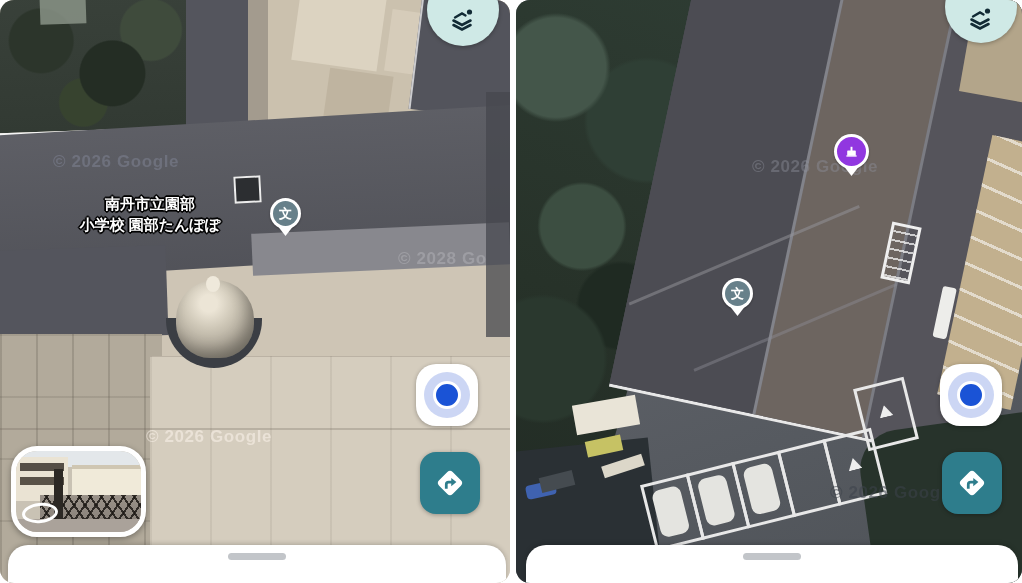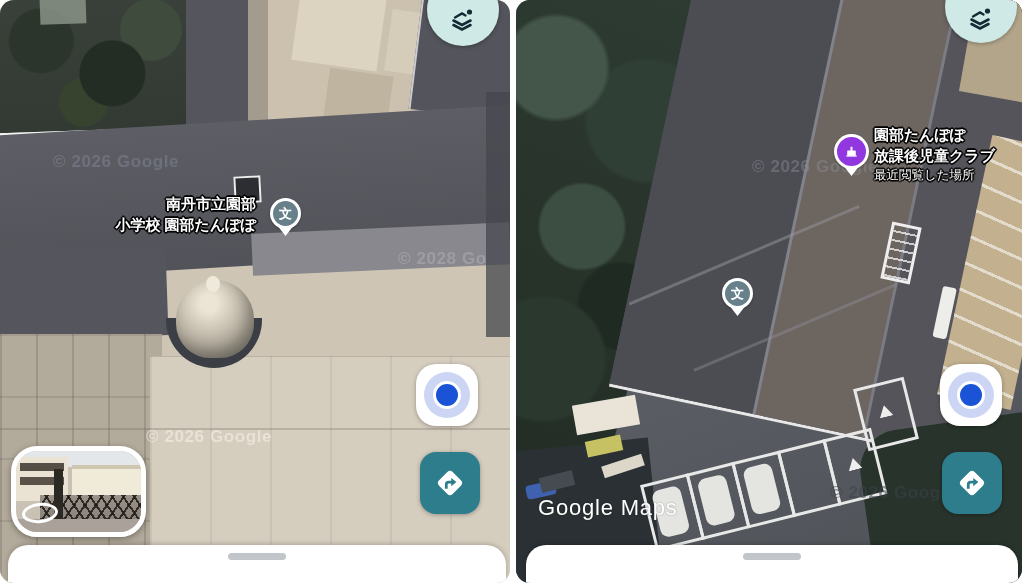--- a/index.html
+++ b/index.html
@@ -70,21 +70,21 @@
     <div class="abs" style="left:166px;top:318px;width:96px;height:50px;background:#3b3e44;border-radius:0 0 50px 50px;"></div>
     <div class="abs" style="left:176px;top:280px;width:78px;height:78px;border-radius:50% 50% 44% 44%;
       background:radial-gradient(circle at 42% 30%, #ece5d6 0 12%, #cfc8b8 35%, #a9a294 65%, #7e7a6e);
       box-shadow:inset -6px -8px 14px rgba(0,0,0,.25);"></div>
     <div class="abs" style="left:206px;top:276px;width:14px;height:16px;background:#efe9db;border-radius:50%;"></div>
 
     <div class="wm" style="left:53px;top:152px;color:rgba(140,146,164,.4);">© 2026 Google</div>
     <div class="wm" style="left:398px;top:249px;color:rgba(190,190,196,.4);">© 2028 Go</div>
     <div class="wm" style="left:146px;top:427px;color:rgba(255,248,240,.5);">© 2026 Google</div>
 
-    <div class="plabel" style="left:0;top:193px;width:256px;text-align:right;">
+    <div class="plabel" style="left:22px;top:193px;width:256px;text-align:center;">
       <div>南丹市立園部</div>
       <div>小学校 園部たんぽぽ</div>
     </div>
     <div class="pin" style="left:270px;top:198px;">
       <div class="pin-c" style="width:31px;height:31px;">
         <div class="pin-i" style="width:25px;height:25px;background:#67808a;font-size:13px;">文</div>
       </div>
       <div class="pin-t"></div>
     </div>
 
@@ -184,39 +184,33 @@
       <div class="stall" style="left:188px;top:40px;width:44px;height:62px;">
         <div class="abs" style="left:15px;top:22px;width:14px;height:12px;background:#eee;clip-path:polygon(50% 0,100% 100%,0 100%);"></div>
       </div>
     </div>
     <div class="stall" style="left:344px;top:382px;width:46px;height:58px;transform:rotate(-14deg);">
       <div class="abs" style="left:16px;top:20px;width:14px;height:12px;background:#eee;clip-path:polygon(50% 0,100% 100%,0 100%);"></div>
     </div>
 
     <div class="wm" style="left:236px;top:157px;color:rgba(140,142,152,.45);">© 2026 Google</div>
     <div class="wm" style="left:314px;top:483px;color:rgba(60,65,75,.55);">© 2026 Google</div>
-    <div class="gm-logo" style="left:22px;top:495px;">Google Maps</div>
 
     <div class="pin" style="left:318px;top:134px;">
       <div class="pin-c" style="width:35px;height:35px;">
         <div class="pin-i" style="width:29px;height:29px;background:#9137e0;">
           <svg width="15" height="15" viewBox="0 0 14 14" fill="#fff">
             <rect x="3" y="6" width="8" height="5" rx="0.6"></rect>
             <rect x="6.1" y="2.6" width="1.8" height="4"></rect>
             <rect x="2.2" y="10.6" width="9.6" height="1.2"></rect>
           </svg>
         </div>
       </div>
       <div class="pin-t"></div>
     </div>
-    <div class="plabel" style="left:358px;top:124px;text-align:left;">
-      <div>園部たんぽぽ</div>
-      <div>放課後児童クラブ</div>
-      <div class="sub">最近閲覧した場所</div>
-    </div>
 
     <div class="pin" style="left:206px;top:278px;">
       <div class="pin-c" style="width:31px;height:31px;">
         <div class="pin-i" style="width:25px;height:25px;background:#67808a;font-size:13px;">文</div>
       </div>
       <div class="pin-t"></div>
     </div>
 
     <div class="fab" style="left:429px;top:-29px;width:72px;height:72px;border-radius:50%;background:#cfe9e6;">
       <svg style="position:absolute;left:20px;top:34px;" width="30" height="30" viewBox="0 0 30 30">

